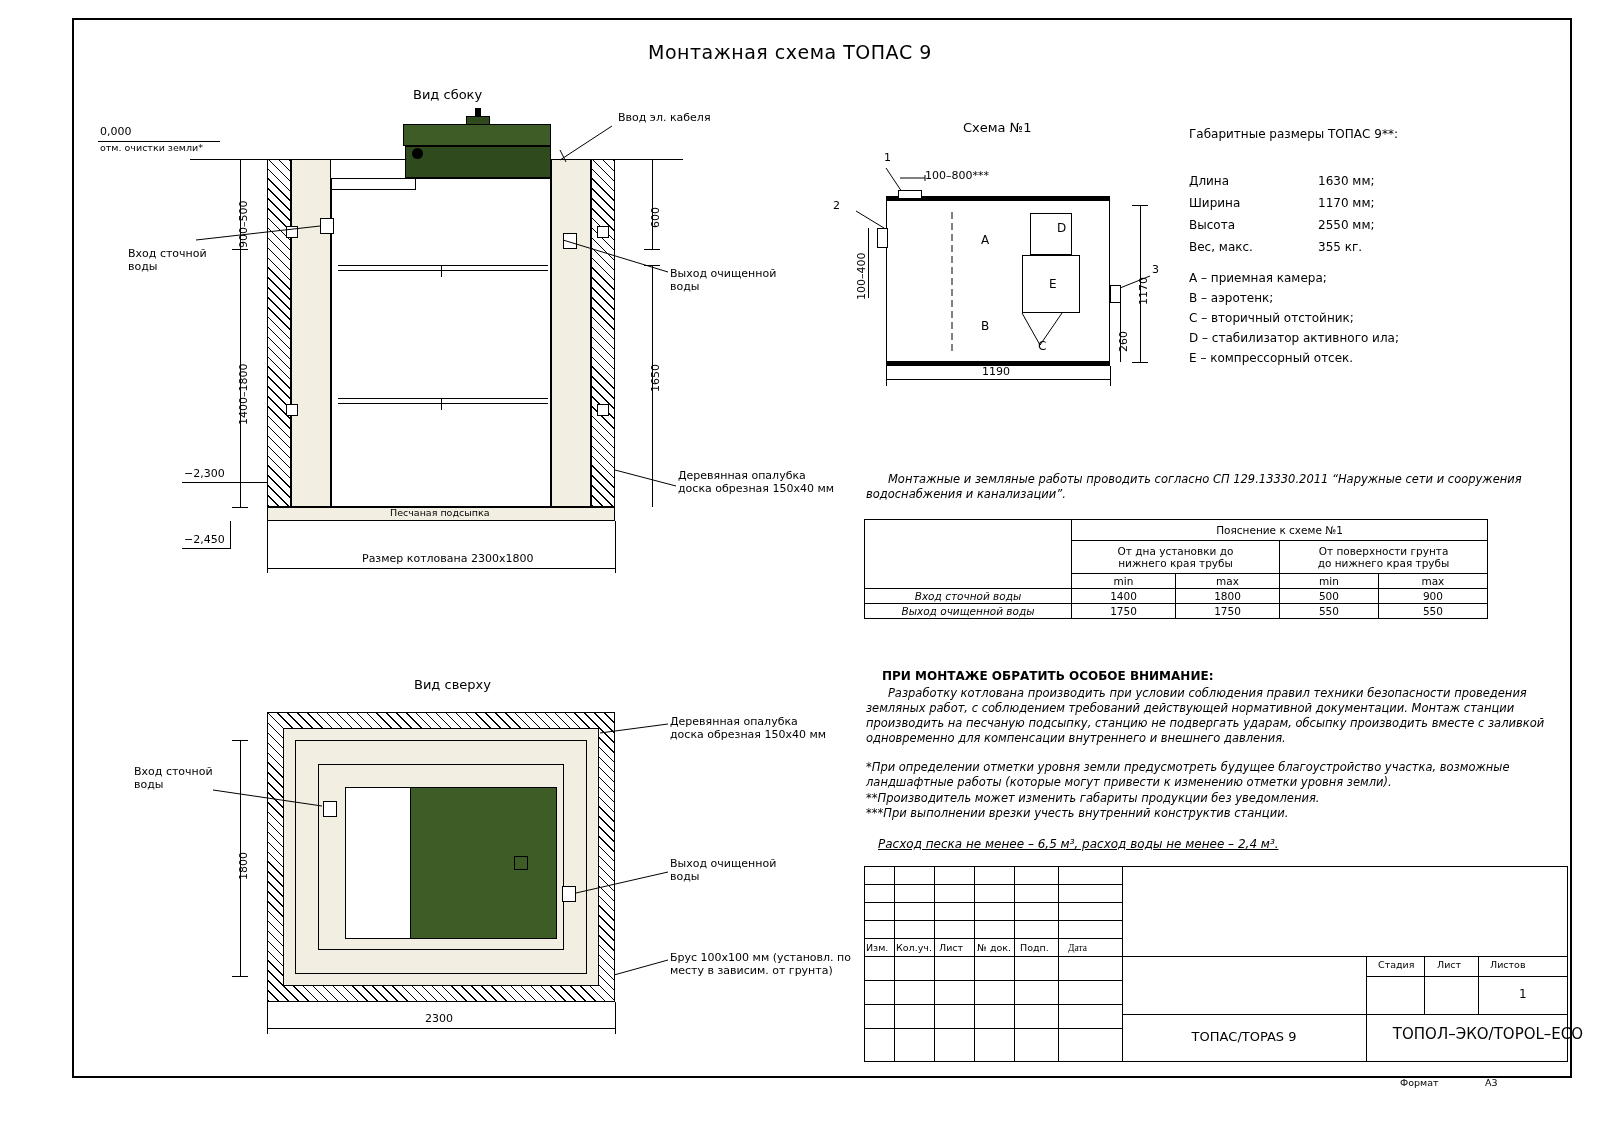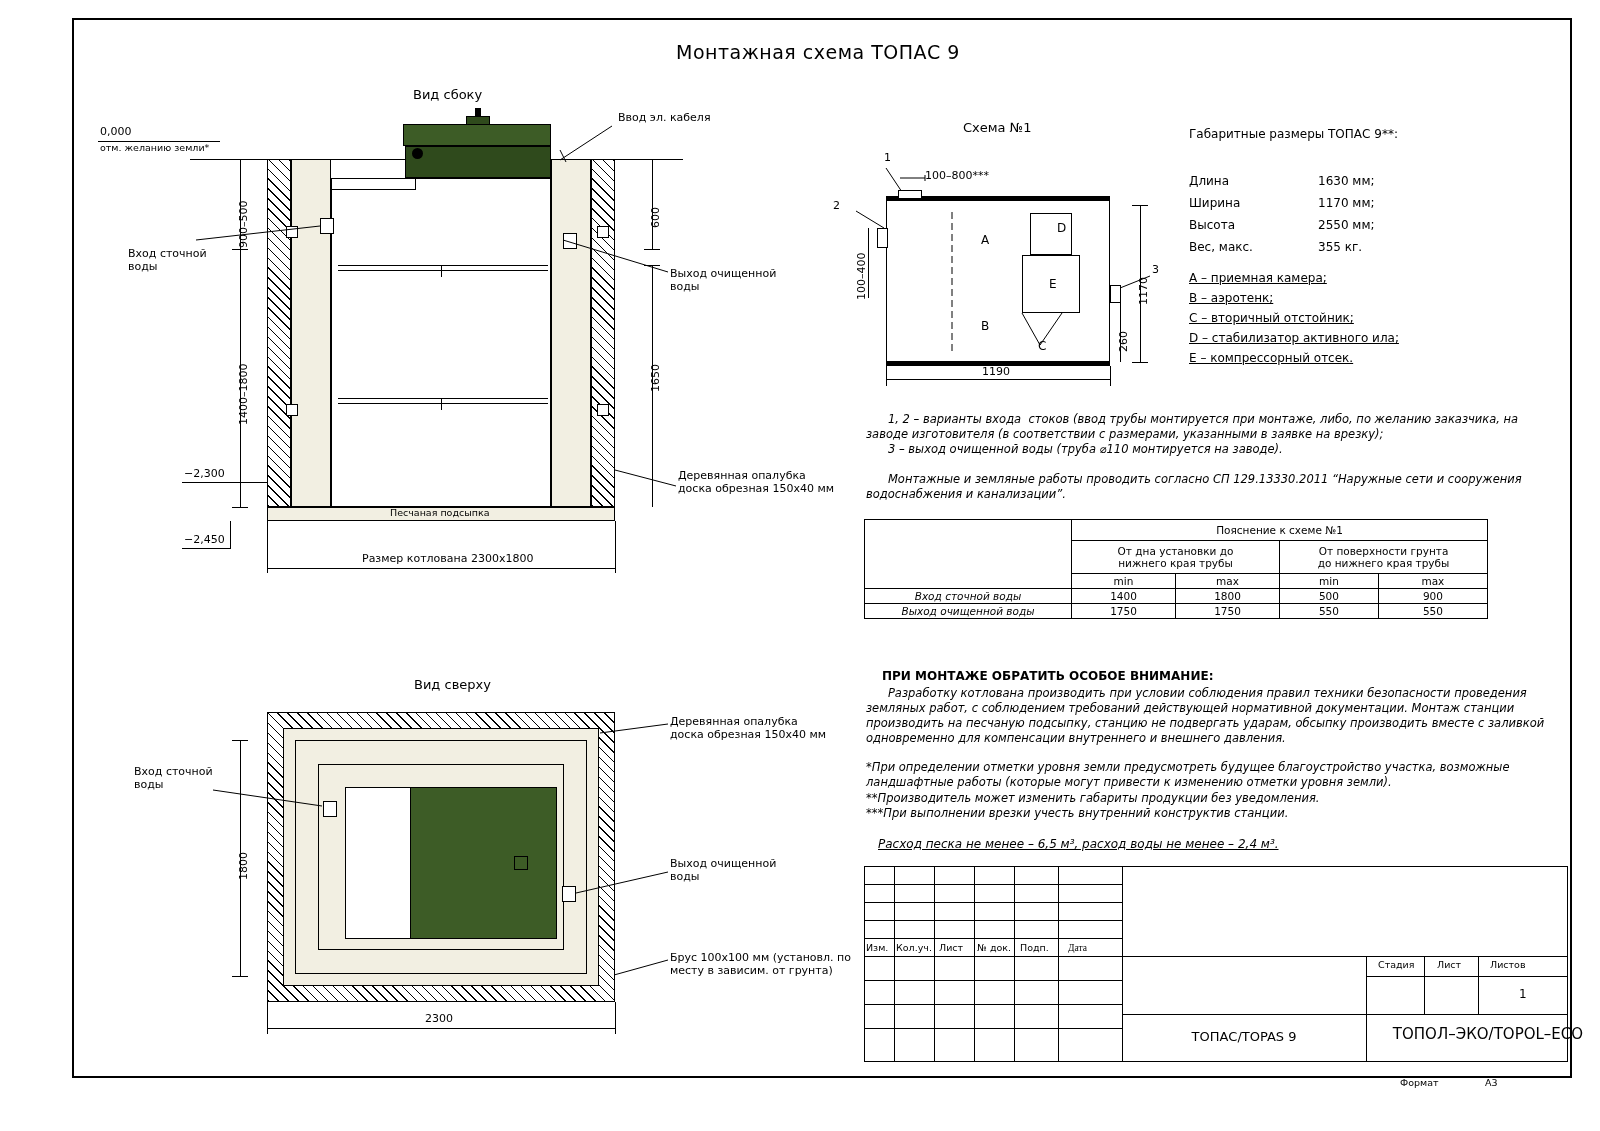--- a/index.html
+++ b/index.html
@@ -6,21 +6,21 @@
   body{width:1600px;height:1131px;font-family:"DejaVu Sans",sans-serif;color:#000;}
   #sheet{position:relative;width:1600px;height:1131px;overflow:hidden;}
   .frame{position:absolute;left:72px;top:18px;width:1496px;height:1056px;border:2px solid #000;}
   .t{position:absolute;white-space:pre;font-size:11px;line-height:1.15;}
   .ti{font-style:italic;}
   .tb{font-weight:bold;}
   .c{position:absolute;}
   .ln{position:absolute;background:#000;}
   .vline{width:1px;}
   .hline{height:1px;}
-  .title{font-size:19px;letter-spacing:.5px;margin-left:28px;}
+  .title{font-size:19px;letter-spacing:.5px;}
   .hatch{background-image:repeating-linear-gradient(45deg,#000 0 1px,transparent 1px 7px);}
   .sandfill{background:#f2efe2;}
   .green{background:#3d5c26;}
   .darkgreen{background:#2f4a1c;}
   .box{position:absolute;border:1px solid #000;box-sizing:border-box;}
   .rot{transform-origin:0 0;}
   table{border-collapse:collapse;}
   td,th{border:1px solid #000;font-size:10.5px;font-weight:normal;padding:1px 3px;text-align:center;}
   svg{position:absolute;overflow:visible;}
   .tiny{font-size:9.5px;}
@@ -31,21 +31,21 @@
 <div id="sheet">
   <div class="frame"></div>
 
   <div class="t title" style="left:648px;top:42px;">Монтажная схема ТОПАС 9</div>
 
   <div class="t" style="left:413px;top:88px;font-size:13px;">Вид сбоку</div>
 
   <div class="ln hline" style="left:190px;top:159px;width:493px;"></div>
   <div class="t" style="left:100px;top:126px;">0,000</div>
   <div class="ln hline" style="left:98px;top:141px;width:122px;"></div>
-  <div class="t tiny" style="left:100px;top:143px;">отм. желанию земли*</div>
+  <div class="t tiny" style="left:100px;top:143px;">отм. очистки земли*</div>
 
   <div class="c hatch" style="left:267px;top:159px;width:24px;height:348px;border:1px solid #000;box-sizing:border-box;"></div>
   <div class="c hatch" style="left:591px;top:159px;width:24px;height:348px;border:1px solid #000;box-sizing:border-box;"></div>
   <div class="c sandfill" style="left:291px;top:159px;width:40px;height:348px;border:1px solid #000;box-sizing:border-box;"></div>
   <div class="c sandfill" style="left:551px;top:159px;width:40px;height:348px;border:1px solid #000;box-sizing:border-box;"></div>
 
   <div class="box" style="left:331px;top:178px;width:220px;height:329px;background:#fff;"></div>
   <div class="box" style="left:331px;top:178px;width:85px;height:12px;background:#fff;"></div>
   <div class="c green" style="left:403px;top:124px;width:148px;height:22px;border:1px solid #000;box-sizing:border-box;"></div>
   <div class="c darkgreen" style="left:405px;top:146px;width:146px;height:32px;border:1px solid #000;box-sizing:border-box;"></div>
@@ -200,25 +200,22 @@
 
   <div class="ln hline" style="left:886px;top:379px;width:224px;"></div>
   <div class="ln vline" style="left:886px;top:366px;height:20px;"></div>
   <div class="ln vline" style="left:1110px;top:366px;height:20px;"></div>
   <div class="t" style="left:982px;top:366px;">1190</div>
 
   <div class="t" style="left:1189px;top:128px;font-size:12px;">Габаритные размеры ТОПАС 9**:</div>
   <div class="t" style="left:1189px;top:170px;font-size:12px;line-height:22px;"><span>Длина</span><br><span>Ширина</span><br><span>Высота</span><br><span>Вес, макс.</span></div>
   <div class="t" style="left:1318px;top:170px;font-size:12px;line-height:22px;"><span>1630 мм;</span><br><span>1170 мм;</span><br><span>2550 мм;</span><br><span>355 кг.</span></div>
 
-  <div class="t" style="left:1189px;top:268px;font-size:12px;line-height:20px;text-decoration:underline;"><span>A – приемная камера;</span><br><span>B – аэротенк;</span><br><span>C – вторичный отстойник;</span><br><span>D – стабилизатор активного ила;</span><br><span>E – компрессорный отсек.</span></div>
-
-  <div class="t ti" style="left:866px;top:412px;width:680px;font-size:11.5px;line-height:15px;">      1, 2 – варианты входа  стоков (ввод трубы монтируется при монтаже, либо, по желанию заказчика, на
-заводе изготовителя (в соответствии с размерами, указанными в заявке на врезку);
-      3 – выход очищенной воды (труба ⌀110 монтируется на заводе).</div>
+  <div class="t" style="left:1189px;top:268px;font-size:12px;line-height:20px;"><span>A – приемная камера;</span><br><span>B – аэротенк;</span><br><span>C – вторичный отстойник;</span><br><span>D – стабилизатор активного ила;</span><br><span>E – компрессорный отсек.</span></div>
+
   <div class="t ti" style="left:866px;top:472px;width:680px;font-size:11.5px;line-height:15px;">      Монтажные и земляные работы проводить согласно СП 129.13330.2011 “Наружные сети и сооружения
 водоснабжения и канализации”.</div>
 
   <table style="position:absolute;left:864px;top:519px;width:624px;">
     <tbody>
         <tr>
       <td rowspan="3" style="width:200px;border-bottom:1px solid #000;"></td>
       <td colspan="4" style="height:18px;">Пояснение к схеме №1</td>
     </tr>
     <tr>

